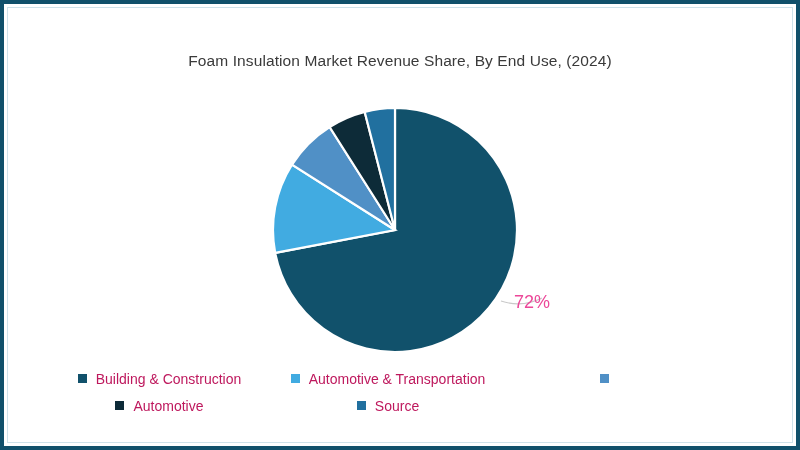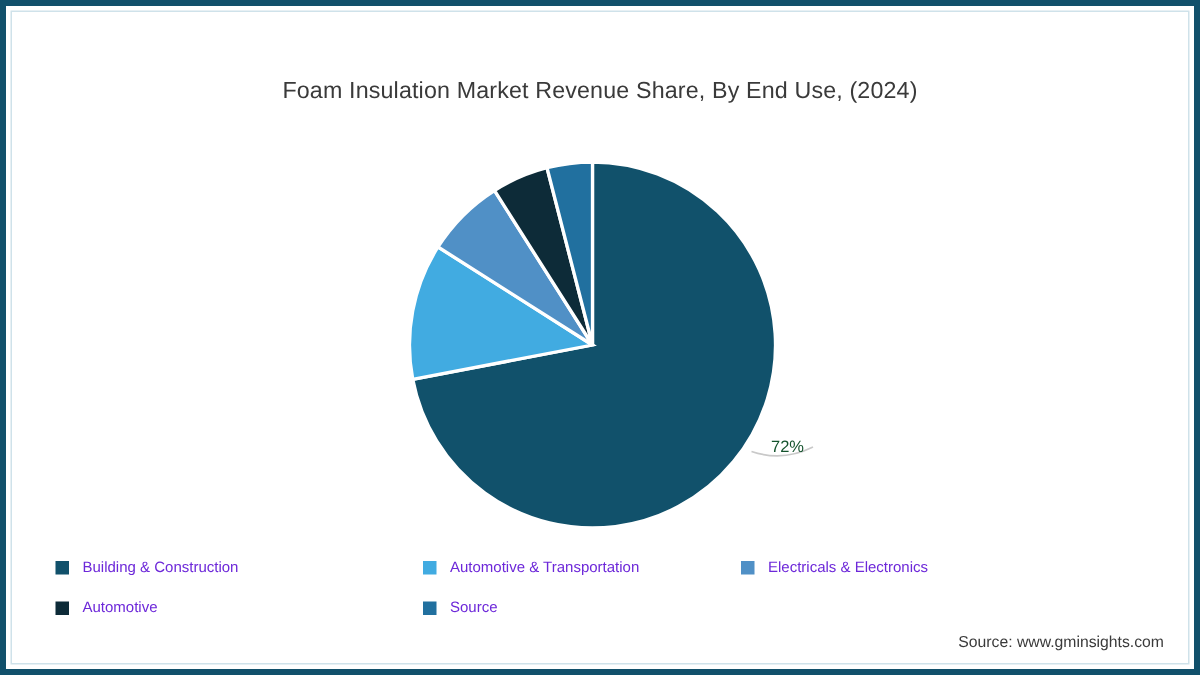--- a/index.html
+++ b/index.html
@@ -61,44 +61,45 @@
     height: 270px;
   }
   .pie-svg {
     display: block;
   }
 
   .pct-label {
     position: absolute;
     left: 514px;
     top: 292px;
-    font-size: 11px;
-    color: #14532d;
+    font-size: 18px;
+    color: #ec4899;
     font-family: "Liberation Sans", sans-serif;
     white-space: nowrap;
   }
 
   .legend {
     position: absolute;
     left: 37px;
     top: 365px;
     width: 726px;
   }
   .legend-row {
     display: flex;
     align-items: center;
     height: 27px;
   }
   .legend-item {
     display: flex;
     align-items: center;
-    font-size: 10px;
-    color: #6d28d9;
+    font-size: 14px;
+    color: #be185d;
     white-space: nowrap;
     font-family: "Liberation Sans", sans-serif;
+    justify-content: center;
   }
   .legend-item.col1 { width: 245px; }
   .legend-item.col2 { width: 212px; }
   .legend-item.col3 { width: 230px; }
   .swatch {
     width: 9px;
     height: 9px;
     margin-right: 9px;
     flex: 0 0 auto;
     display: inline-block;
@@ -143,30 +144,28 @@
       <div class="legend-item col1">
         <span class="swatch" style="background:#11516b"></span>
         <span>Building &amp; Construction</span>
       </div>
       <div class="legend-item col2">
         <span class="swatch" style="background:#41abe1"></span>
         <span>Automotive &amp; Transportation</span>
       </div>
       <div class="legend-item col3">
         <span class="swatch" style="background:#5090c6"></span>
-        <span>Electricals &amp; Electronics</span>
       </div>
     </div>
     <div class="legend-row">
       <div class="legend-item col1">
         <span class="swatch" style="background:#0d2b38"></span>
         <span>Automotive</span>
       </div>
       <div class="legend-item col2">
         <span class="swatch" style="background:#21709f"></span>
         <span>Source</span>
       </div>
     </div>
   </div>
 
-  <div class="source">Source: www.gminsights.com</div>
 
 </div>
 
 </body></html>

